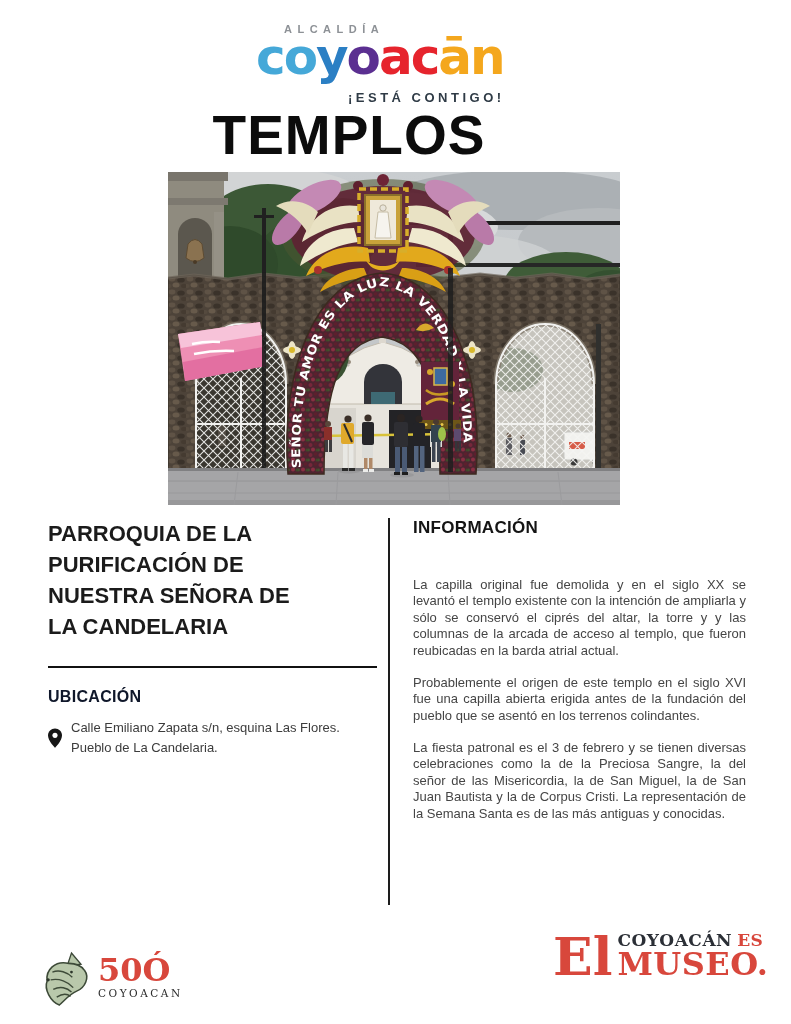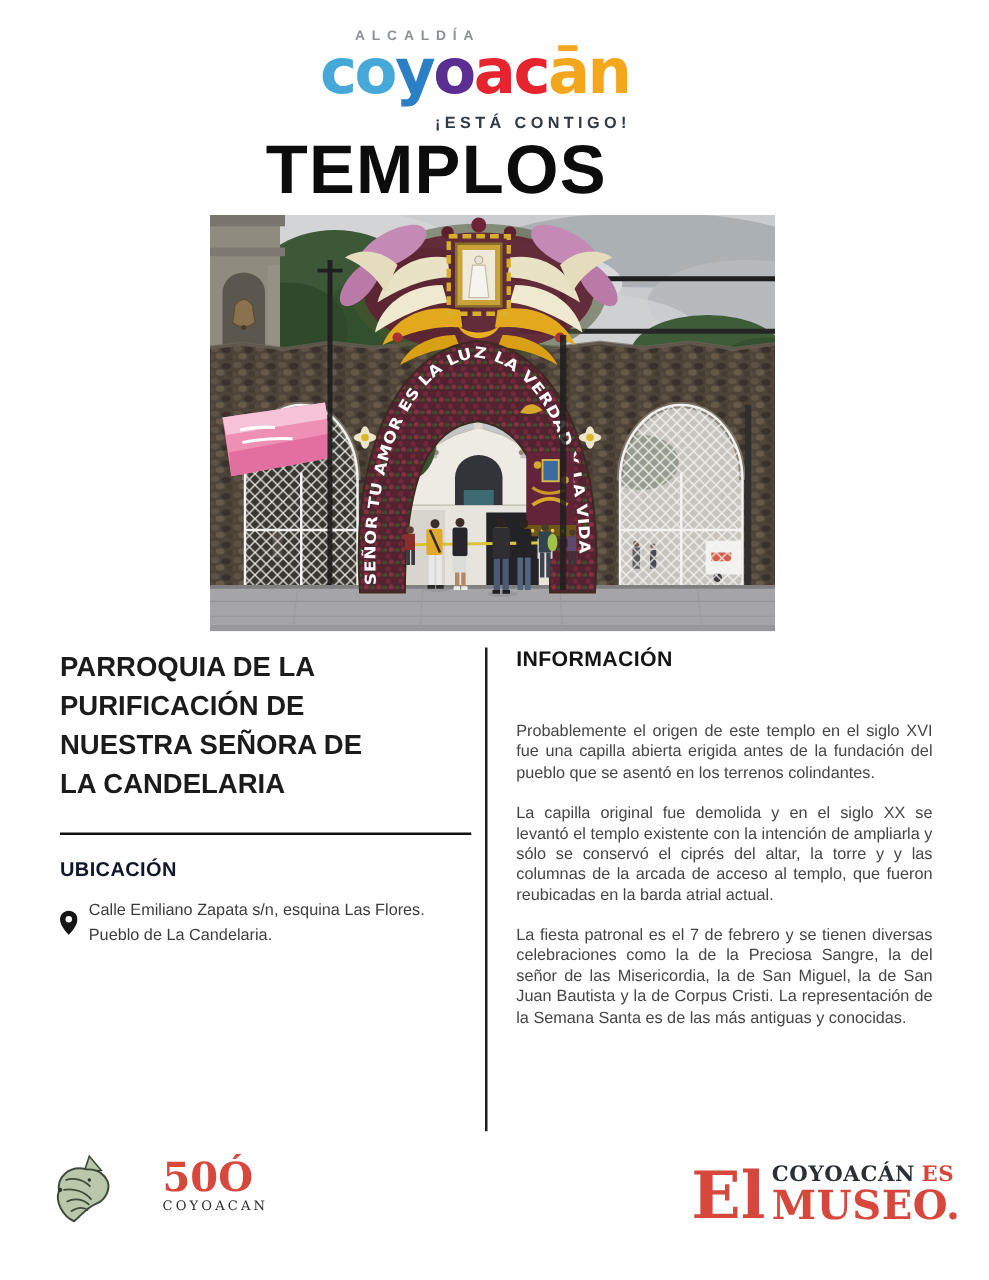--- a/index.html
+++ b/index.html
@@ -31,21 +31,21 @@
   .address-text { font-size:13px; line-height:1.5; color:#3c3c3c; }
 
   .v-divider { position:absolute; left:388px; top:518px; width:2px; height:387px; background:#1d1d1d; }
 
   .right-col { position:absolute; left:413px; top:518px; width:333px; }
   .info-title { font-size:17px; font-weight:800; color:#141414; letter-spacing:0.3px; }
   .info-paras { margin-top:39px; }
   .info-paras p { font-size:13px; line-height:1.26; text-align:justify; color:#454545; margin-bottom:16px; }
 
   
-  .logo500 { position:absolute; left:42px; top:922px; display:flex;gap:32px; }
+  .logo500 { position:absolute; left:42px; top:950px; display:flex; }
   .coyote { width:52px; height:58px; margin-right:4px; }
   .l500-text { display:flex; flex-direction:column; margin-top:4px; }
   .l500-num { font-family:"DejaVu Serif","Liberation Serif",serif; font-weight:bold;
               font-size:32px; color:#d8473c; line-height:1; letter-spacing:0px; }
   .l500-name { font-family:"DejaVu Serif","Liberation Serif",serif; font-size:10.5px;
                letter-spacing:2.5px; color:#2d2d2d; margin-top:1px; }
 
   .museoLogo { position:absolute; left:553px; top:932px; display:flex; align-items:flex-end; }
   .museo-el { font-family:"DejaVu Serif","Liberation Serif",serif; font-weight:bold;
               font-size:52px; color:#d8473c; line-height:0.86; }
@@ -340,23 +340,23 @@
       <div>Calle Emiliano Zapata s/n, esquina Las Flores.</div>
       <div>Pueblo de La Candelaria.</div>
     </div>
   </div>
 
   <div class="v-divider"></div>
 
   <div class="right-col">
     <div class="info-title">INFORMACIÓN</div>
     <div class="info-paras">
+      <p>La capilla original fue demolida y en el siglo XX se levantó el templo existente con la intención de ampliarla y sólo se conservó el ciprés del altar, la torre y y las columnas de la arcada de acceso al templo, que fueron reubicadas en la barda atrial actual.</p>
       <p>Probablemente el origen de este templo en el siglo XVI fue una capilla abierta erigida antes de la fundación del pueblo que se asentó en los terrenos colindantes.</p>
-      <p>La capilla original fue demolida y en el siglo XX se levantó el templo existente con la intención de ampliarla y sólo se conservó el ciprés del altar, la torre y y las columnas de la arcada de acceso al templo, que fueron reubicadas en la barda atrial actual.</p>
-      <p>La fiesta patronal es el 7 de febrero y se tienen diversas celebraciones como la de la Preciosa Sangre, la del señor de las Misericordia, la de San Miguel, la de San Juan Bautista y la de Corpus Cristi. La representación de la Semana Santa es de las más antiguas y conocidas.</p>
+      <p>La fiesta patronal es el 3 de febrero y se tienen diversas celebraciones como la de la Preciosa Sangre, la del señor de las Misericordia, la de San Miguel, la de San Juan Bautista y la de Corpus Cristi. La representación de la Semana Santa es de las más antiguas y conocidas.</p>
     </div>
   </div>
 
   <div class="logo500">
     <svg class="coyote" viewBox="0 0 60 64">
       <polygon points="34,2 45,15 29,17" fill="#b6c6a8" stroke="#3c4838" stroke-width="1.5"></polygon>
       <path d="M31 14 C15 10 4 22 6 34 C2 44 10 58 20 62 C26 57 31 50 40 46 C50 42 55 30 49 22 C44 15 38 14 31 14 Z" fill="#b9c8ab" stroke="#3d4a38" stroke-width="1.8"></path>
       <path d="M12 24 C20 21 29 24 35 30 M10 33 C20 31 30 35 36 42 M13 44 C21 40 29 42 34 47 M17 53 C23 49 29 49 33 52" stroke="#3d4a38" stroke-width="1.6" fill="none"></path>
       <circle cx="7" cy="33" r="2" fill="#2c362a"></circle>
       <circle cx="34" cy="24" r="1.6" fill="#2c362a"></circle>

